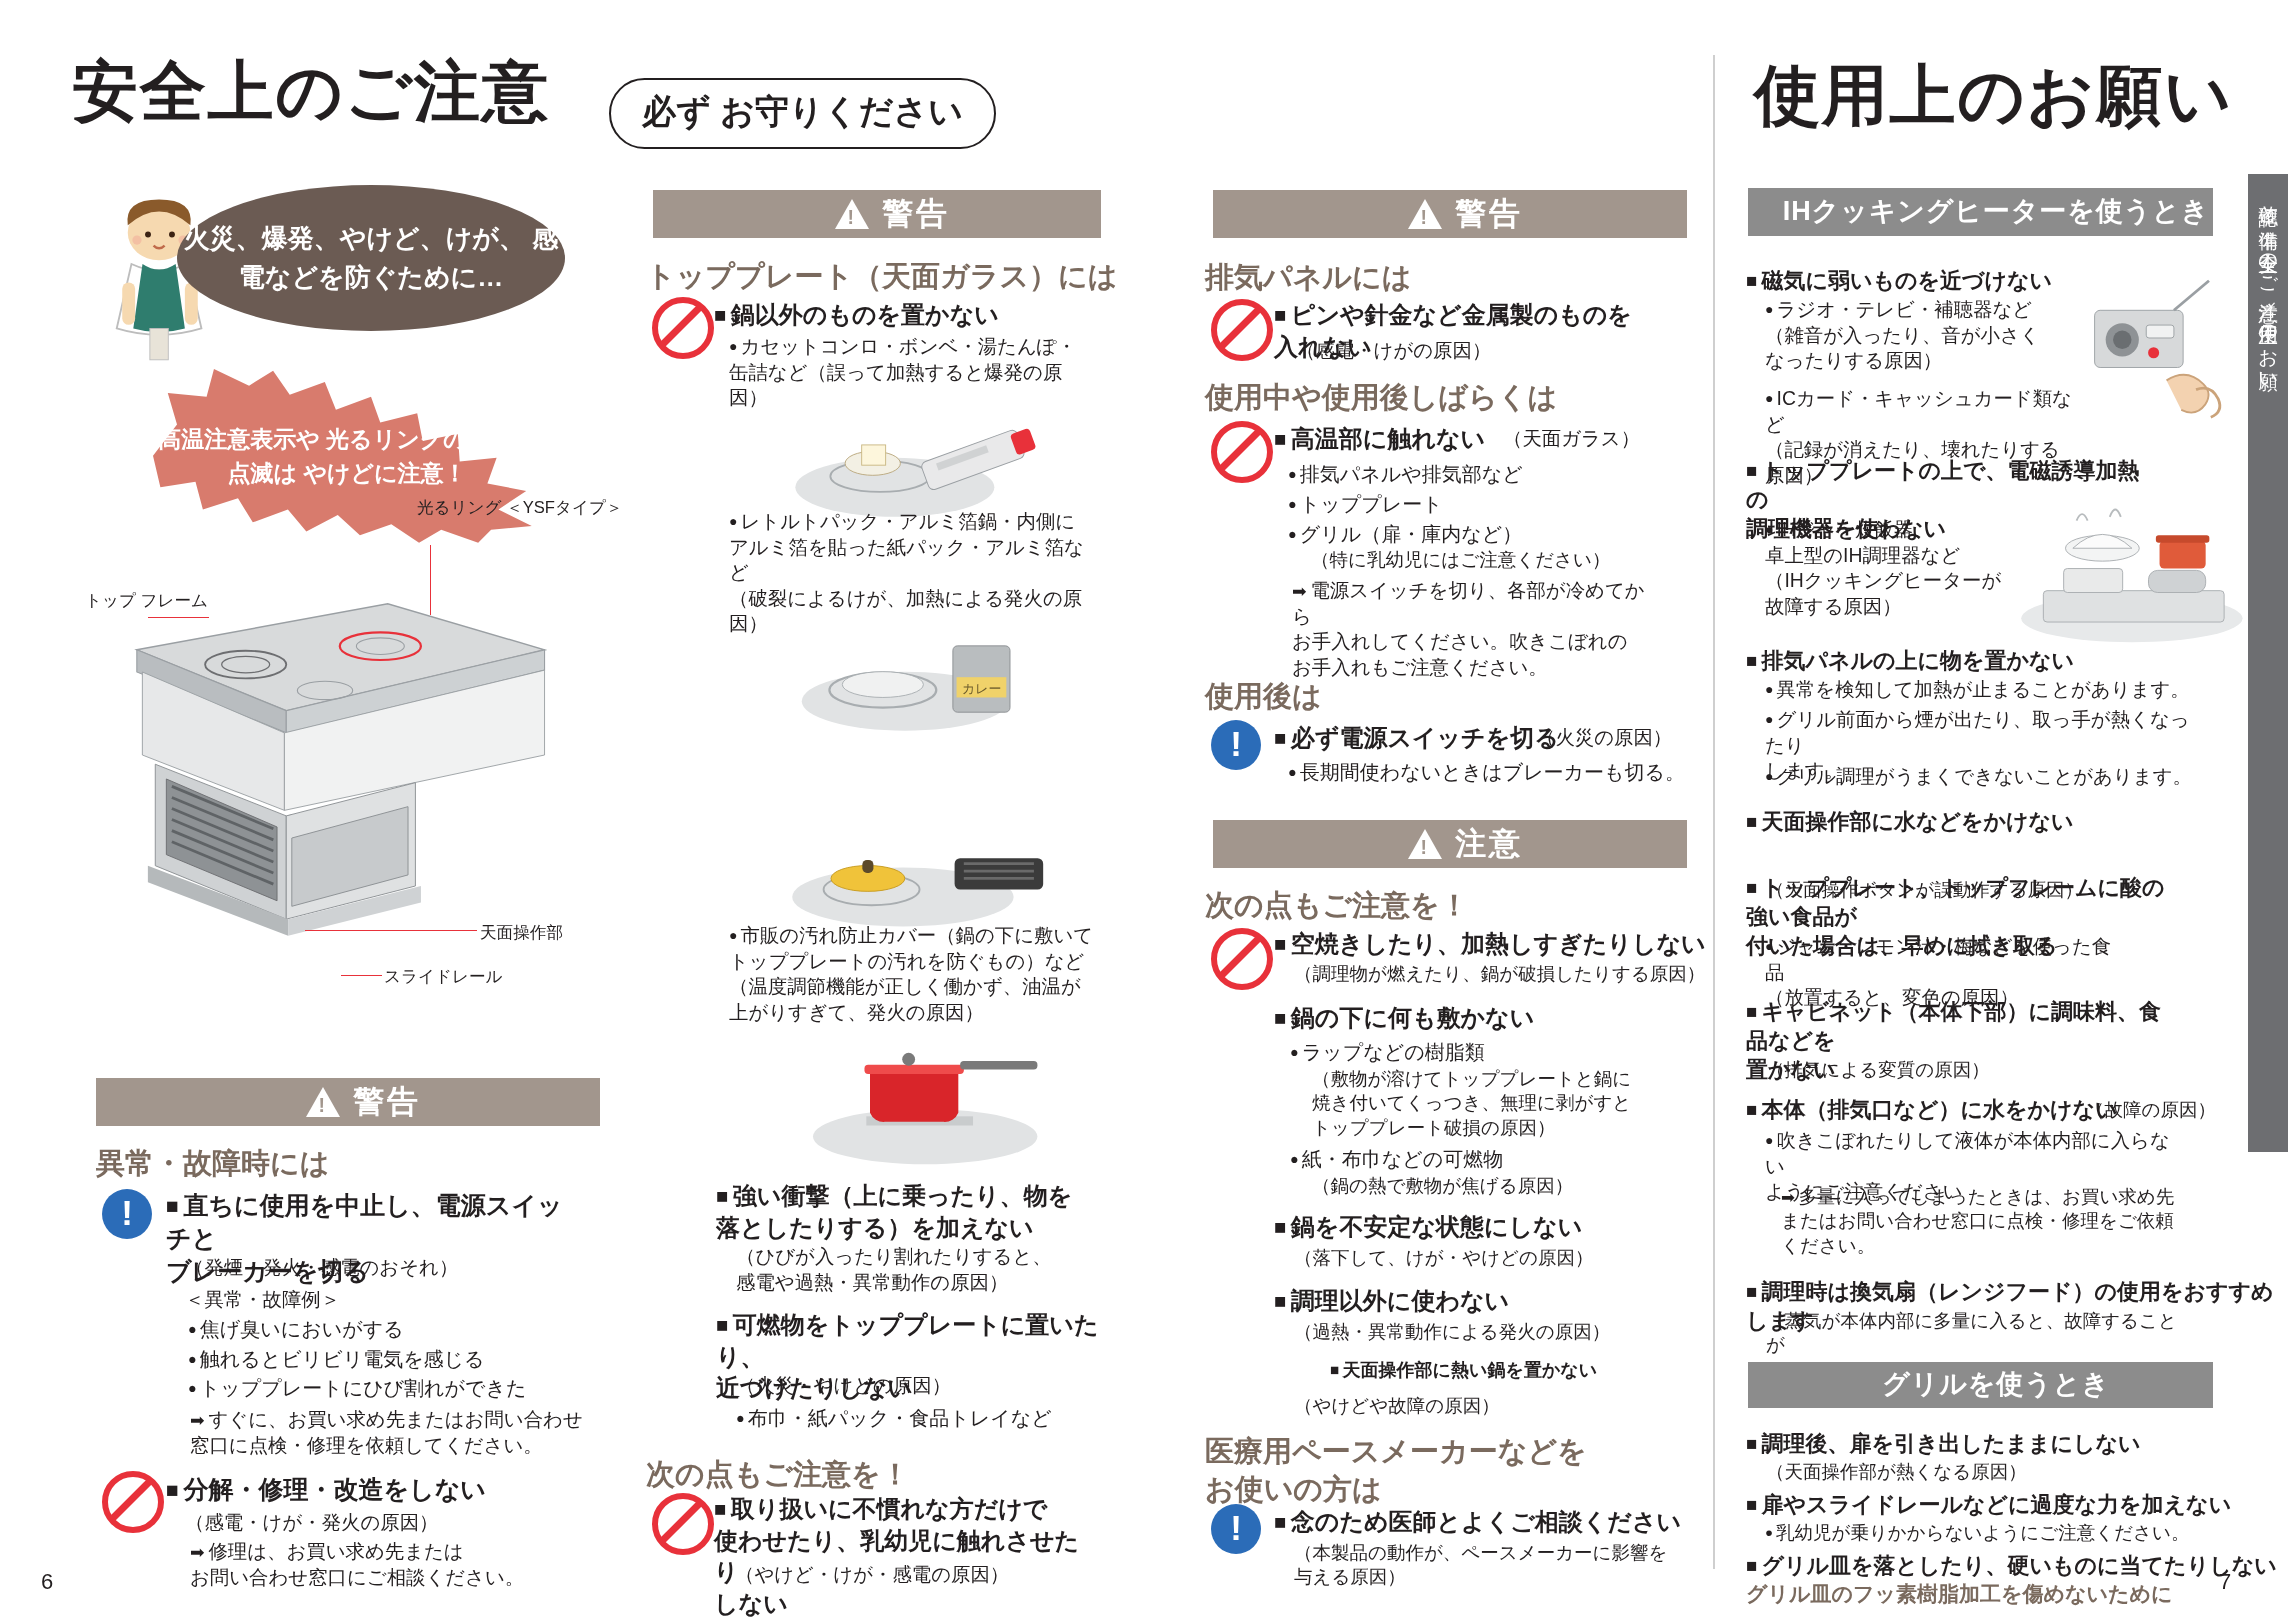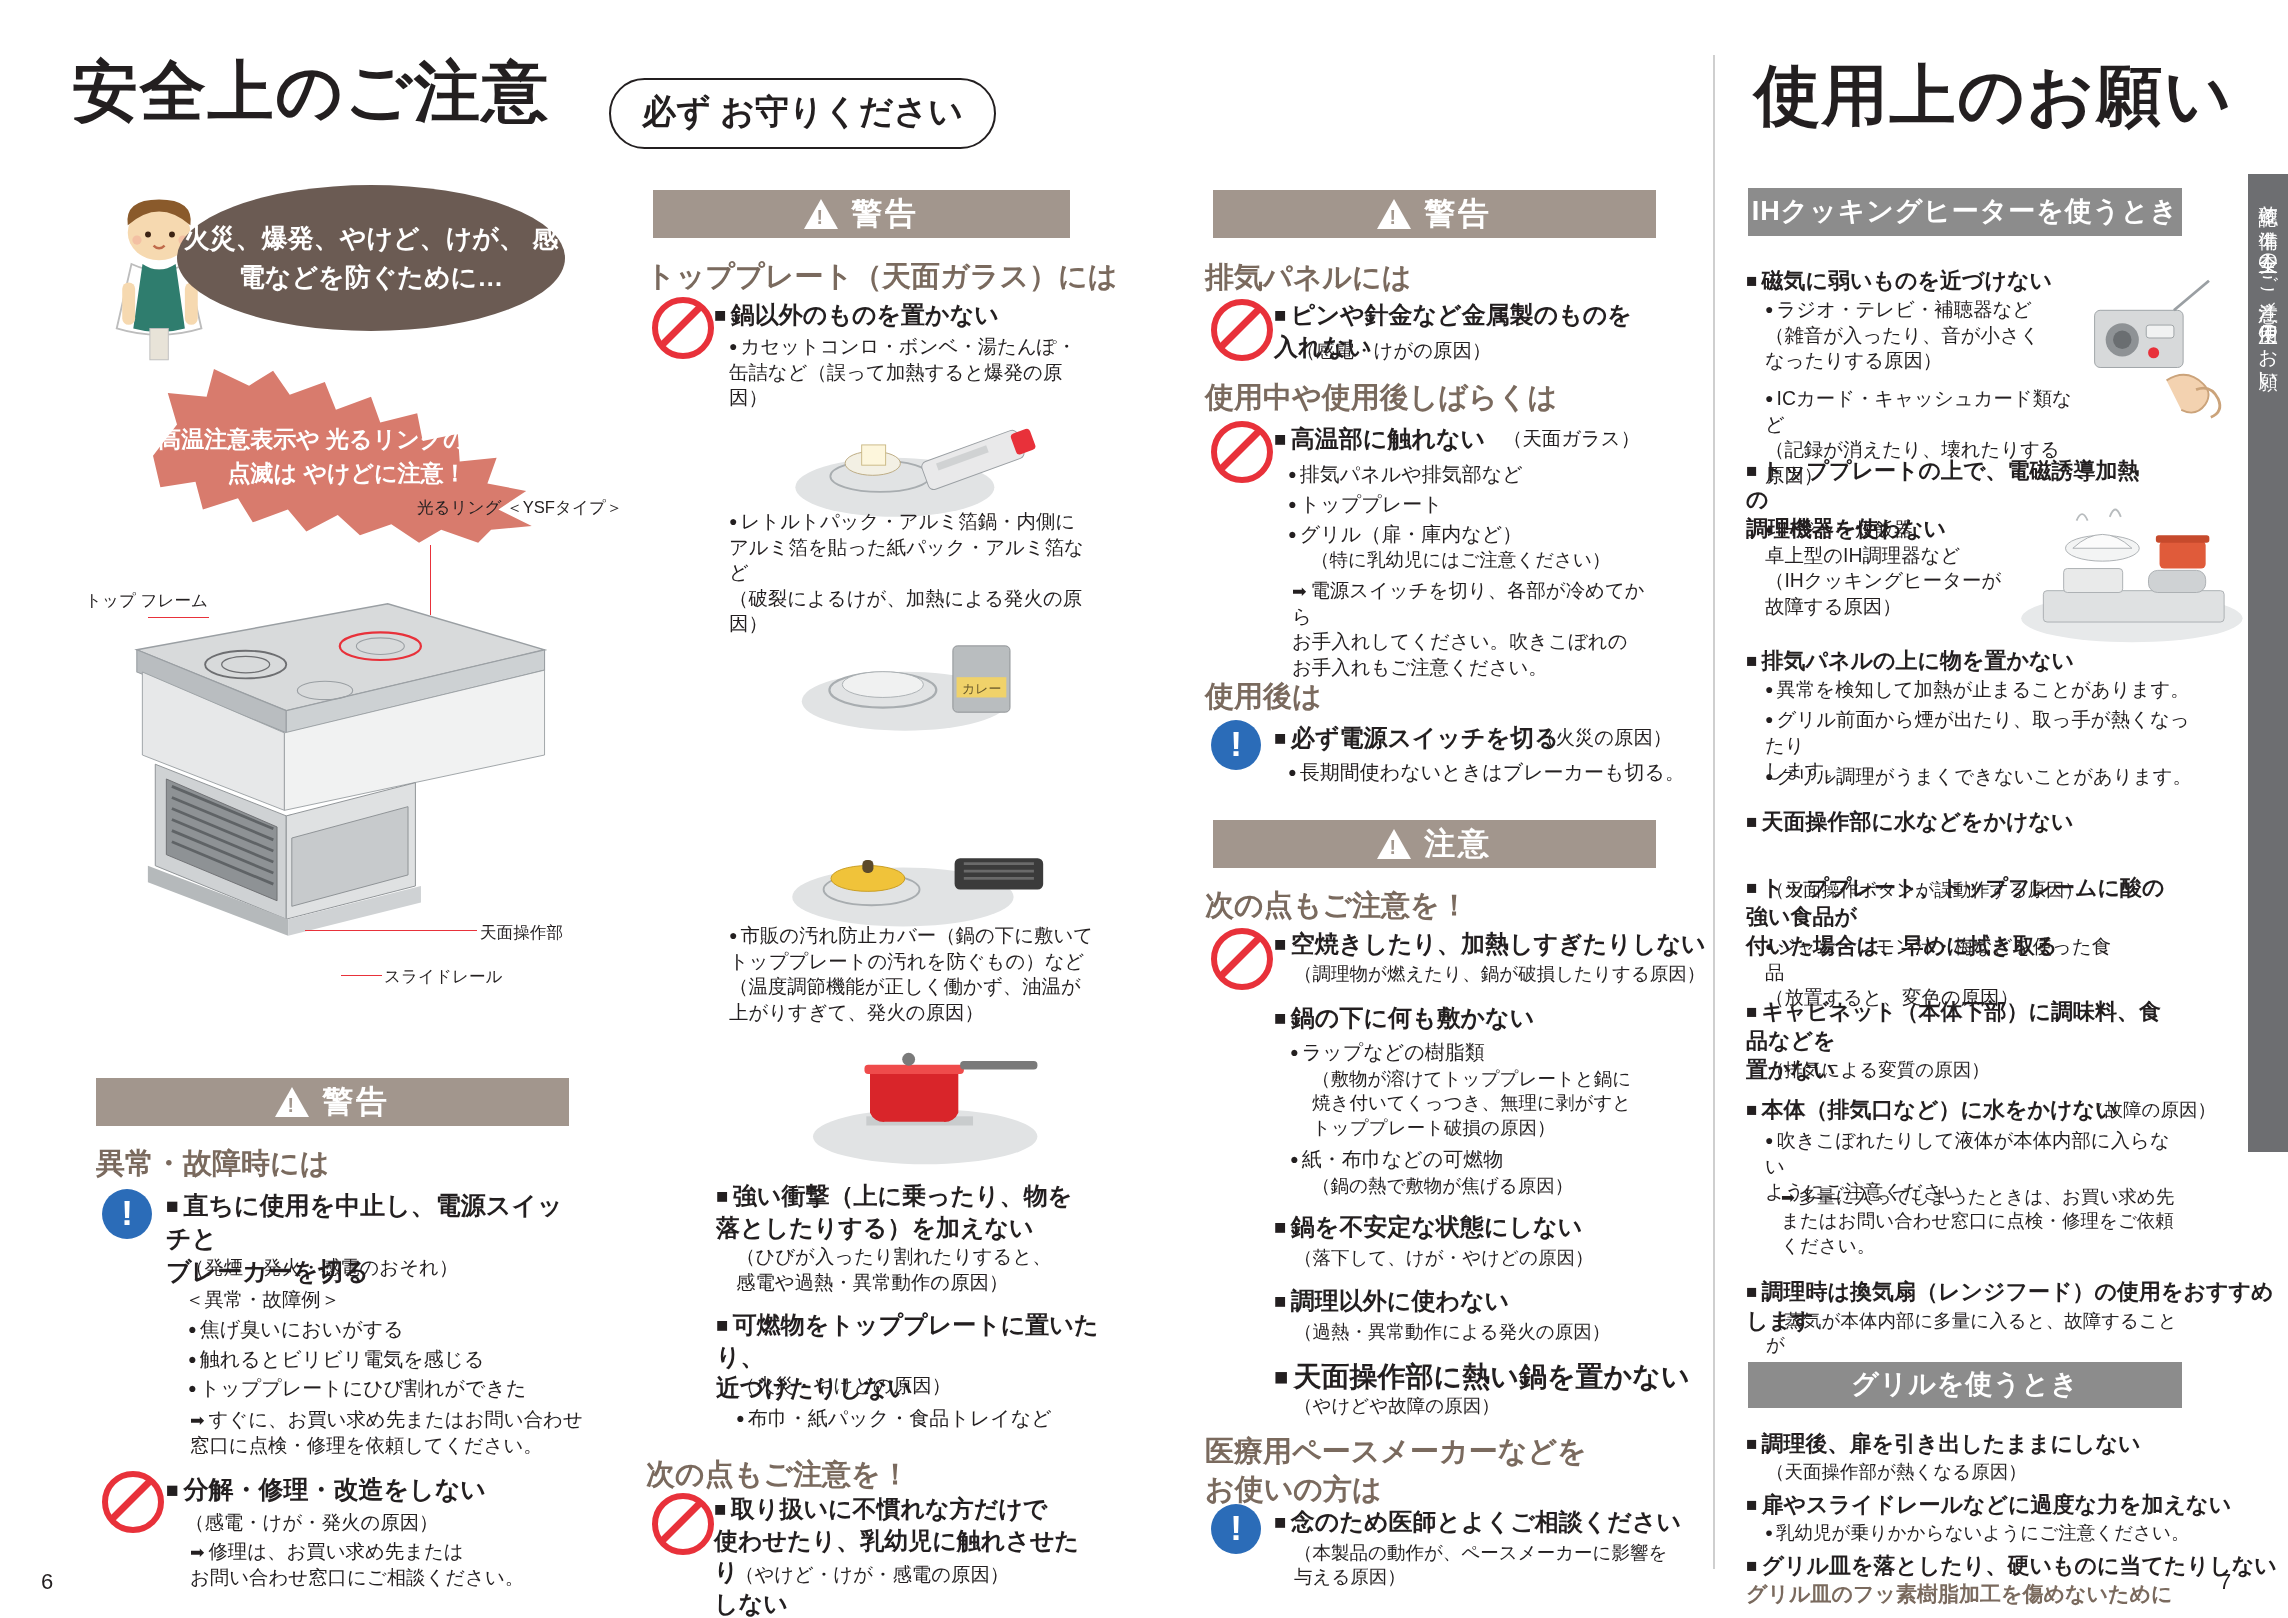--- a/index.html
+++ b/index.html
@@ -13,21 +13,21 @@
   .ci::before{content:"●";margin-right:.22em;font-size:.72em;vertical-align:1.8px;}
   .ar::before{content:"➡";margin-right:.22em;font-size:.9em;}
 
   
   .h1{font-size:66px;font-weight:bold;letter-spacing:1.8px;}
   .h1b{font-size:34px;font-weight:bold;}
   .pill{border:2.8px solid #231f20;border-radius:37px;padding:9.2px 31px 13px;}
 
   
   .banner{position:absolute;display:flex;align-items:center;justify-content:center;gap:13px;
-          color:#fff;font-weight:bold;}
+          color:#fff;font-weight:bold;padding-left:31px;}
   .banner.warn{background:#a2968d;}
   .banner.caut{background:#a2968d;}
   .banner.grey{background:#8c8c8c;}
   .banner .lbl{font-size:31px;letter-spacing:2.8px;}
   .tri{width:0;height:0;border-left:17.5px solid transparent;border-right:17.5px solid transparent;
        border-bottom:30px solid #fff;position:relative;}
   .tri::after{content:"!";position:absolute;left:-4.6px;top:6.5px;color:#a2968d;font-size:19.4px;font-weight:bold;}
 
   
   .noicon{position:absolute;width:50px;height:50px;border:6.5px solid #e8313a;border-radius:50%;}
@@ -304,21 +304,21 @@
 トッププレート破損の原因）</div>
   <div class="t ci" style="left:1290px;top:1146px;font-size:20px;">紙・布巾などの可燃物</div>
   <div class="t" style="left:1312px;top:1174px;font-size:18.5px;">（鍋の熱で敷物が焦げる原因）</div>
 
   <div class="t b sq" style="left:1274px;top:1211px;font-size:24px;">鍋を不安定な状態にしない</div>
   <div class="t" style="left:1294px;top:1246px;font-size:18.5px;">（落下して、けが・やけどの原因）</div>
 
   <div class="t b sq" style="left:1274px;top:1285px;font-size:24px;">調理以外に使わない</div>
   <div class="t" style="left:1294px;top:1320px;font-size:18.5px;">（過熱・異常動作による発火の原因）</div>
 
-  <div class="t b sq" style="left:1274px;top:1359px;font-size:28px;">天面操作部に熱い鍋を置かない</div>
+  <div class="t b sq" style="left:1330px;top:1359px;font-size:18px;">天面操作部に熱い鍋を置かない</div>
   <div class="t" style="left:1294px;top:1394px;font-size:18.5px;">（やけどや故障の原因）</div>
 
   <div class="t sect" style="left:1205px;top:1432px;width:434px;">医療用ペースメーカーなどを
 お使いの方は</div>
   <div class="excl" style="left:1211px;top:1504px;">!</div>
   <div class="t b sq" style="left:1274px;top:1506px;font-size:24px;">念のため医師とよくご相談ください</div>
   <div class="t" style="left:1294px;top:1541px;font-size:18.5px;">（本製品の動作が、ペースメーカーに影響を
 与える原因）</div>
 
   <div class="t h1" style="left:1754px;top:52px;">使用上のお願い</div>

